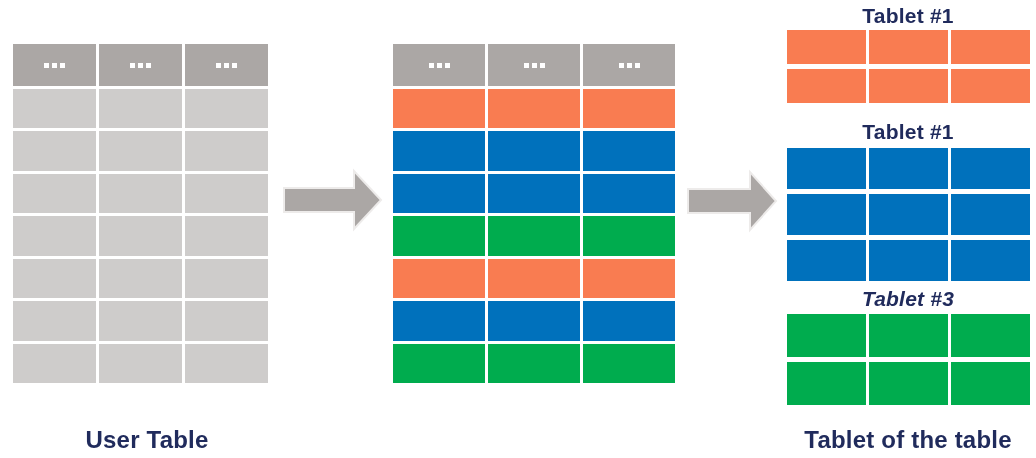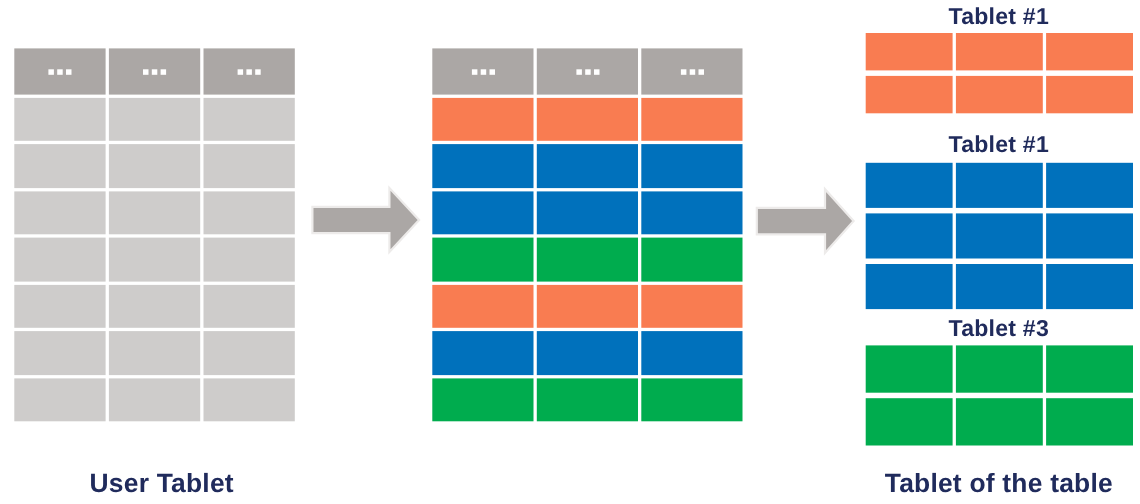--- a/index.html
+++ b/index.html
@@ -131,26 +131,26 @@
       <div class="cell" style="background: rgb(0, 113, 188);"></div>
       <div class="cell" style="background: rgb(0, 113, 188);"></div>
       <div class="cell" style="background: rgb(0, 113, 188);"></div>
       <div class="cell" style="background: rgb(0, 113, 188);"></div>
       <div class="cell" style="background: rgb(0, 113, 188);"></div>
       <div class="cell" style="background: rgb(0, 113, 188);"></div>
       <div class="cell" style="background: rgb(0, 113, 188);"></div>
       <div class="cell" style="background: rgb(0, 113, 188);"></div>
     </div>
 
-  <div class="tablet-title" style="left:908px;top:287px;">Tablet #3</div>
+  <div class="tablet-title" style="left:908px;top:287px;font-style:italic;">Tablet #3</div>
   <div class="grid tablet-grid" id="tablet-2" style="left: 787px; top: 314px; width: 243px; height: 91px; grid-template-columns: repeat(3, 1fr); grid-template-rows: repeat(2, 1fr);">
       <div class="cell" style="background: rgb(0, 172, 78);"></div>
       <div class="cell" style="background: rgb(0, 172, 78);"></div>
       <div class="cell" style="background: rgb(0, 172, 78);"></div>
       <div class="cell" style="background: rgb(0, 172, 78);"></div>
       <div class="cell" style="background: rgb(0, 172, 78);"></div>
       <div class="cell" style="background: rgb(0, 172, 78);"></div>
     </div>
 
-  <div class="label" style="left:147px;top:426px;">User Tablet</div>
+  <div class="label" style="left:147px;top:426px;">User Table</div>
   <div class="label" style="left:908px;top:426px;">Tablet of the table</div>
 
 </div>
 
 </body></html>

